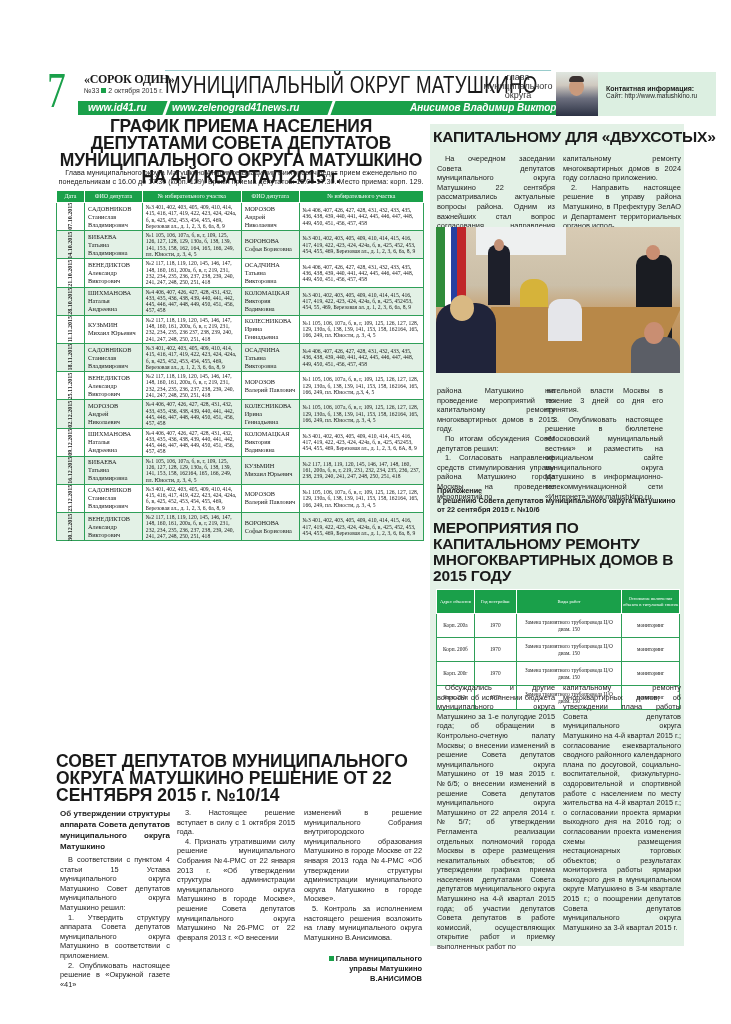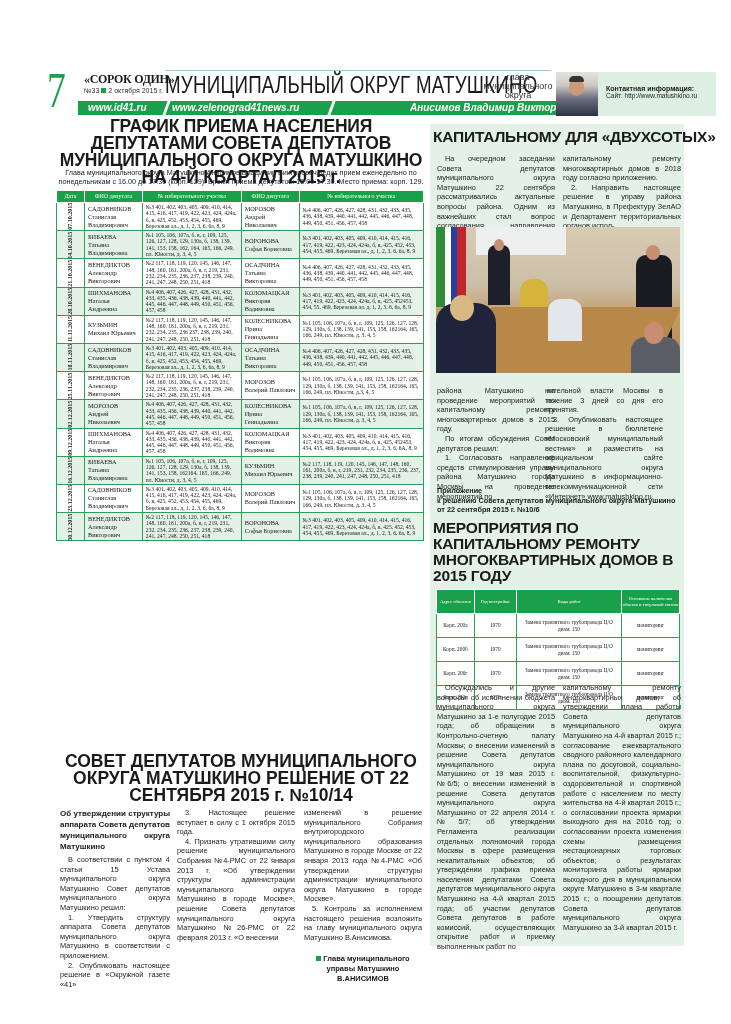--- a/index.html
+++ b/index.html
@@ -29,25 +29,25 @@
 table.sched{position:absolute;left:56px;top:190px;width:368px;border-collapse:collapse;font-family:"Liberation Serif",serif;font-size:5.6px;line-height:6.3px}
 table.sched th{background:#1aa04a;color:#fff;font-weight:normal;height:12px;border:1px solid #fff;font-size:6px}
 table.sched td{border:1.2px solid #2f9f58;vertical-align:middle;padding:1px 3px}
 table.sched tr.alt td{background:#e3f1e6}
 table.sched td.date{width:25px;text-align:center;padding:0}
 table.sched td.date span{display:inline-block;transform:rotate(-90deg);white-space:nowrap;font-weight:bold;font-size:6px}
 table.sched td.nm{width:58px;font-size:6.3px;line-height:8px}
 table.sched td.pl{width:100px}
 table.sched td.pl2{width:126px}
 
-.dec-title{left:56px;top:753px;width:370px;text-align:center;font-size:17.5px;font-weight:bold;line-height:17px}
+.dec-title{left:56px;top:753px;width:370px;font-size:17.5px;font-weight:bold;line-height:17px}
 .col{font-size:7.4px;line-height:9.6px;color:#222;text-align:justify}
 .col p{text-indent:8px}
 .col .h{font-weight:bold;text-indent:0;font-size:8px;line-height:11px;color:#1a1a1a;margin-bottom:3px}
-.sign{font-weight:bold;text-align:center;font-size:7.5px;line-height:9.6px;color:#1a1a1a}
+.sign{font-weight:bold;text-align:right;font-size:7.5px;line-height:9.6px;color:#1a1a1a}
 .sign .sq{display:inline-block;width:5px;height:5px;background:#1aa04a;margin-right:2px}
 
 .rpanel{left:430px;top:124px;width:254px;height:822px;background:#e3f1e6}
 .r-title{left:433px;top:128px;width:250px;font-size:15.5px;font-weight:bold;white-space:nowrap;letter-spacing:-.2px}
 .photo2{left:436px;top:227px;width:244px;height:146px;background:linear-gradient(180deg,#d8cbb4 0,#cbbfa8 40%,#c49a66 62%,#b4864c 100%);overflow:hidden}
 .photo2 div{position:absolute}
 .appx{left:437px;top:486px;font-size:7.3px;font-weight:bold;line-height:9.5px}
 .r-title2{left:433px;top:520px;width:250px;text-align:left;font-size:15.5px;font-weight:bold;line-height:16px;letter-spacing:-.2px}
 table.works{position:absolute;left:436px;top:589px;width:244px;border-collapse:collapse;font-family:"Liberation Serif",serif;font-size:5.3px;line-height:6.5px;text-align:center}
 table.works th{background:#1aa04a;color:#fff;font-weight:normal;border:1px solid #fff;height:24px;font-size:4.6px;line-height:5.4px}
@@ -196,21 +196,21 @@
     <div>В.АНИСИМОВ</div>
   </div>
 </div>
 
 <div class="abs rpanel"></div>
 <div class="abs r-title">КАПИТАЛЬНОМУ ДЛЯ «ДВУХСОТЫХ»</div>
 <div class="abs col" style="left:437px;top:154px;width:118px">
     <p>На очередном заседании Совета депутатов муниципального округа Матушкино 22 сентября рассматривались актуальные вопросы района. Одним из важнейших стал вопрос согласования направления средств стимулирования управы</p>
   </div>
 <div class="abs col" style="left:563px;top:154px;width:118px">
-    <p style="text-indent:0">капитальному ремонту многоквартирных домов в 2018 году согласно приложению.</p>
+    <p style="text-indent:0">капитальному ремонту многоквартирных домов в 2024 году согласно приложению.</p>
     <p>2. Направить настоящее решение в управу района Матушкино, в Префектуру ЗелАО и Департамент территориальных органов испол-</p>
   </div>
 
 <div class="abs photo2">
   <div style="left:0;top:0;width:30px;height:80px;background:linear-gradient(90deg,#2f8c3a 0,#2f8c3a 30%,#fff 30%,#fff 50%,#2540a0 50%,#2540a0 70%,#c0262a 70%)"></div>
   <div style="left:40px;top:0;width:90px;height:28px;background:#eef0f0"></div>
   <div style="left:52px;top:18px;width:22px;height:60px;background:#1d1f2a;border-radius:8px 8px 0 0"></div>
   <div style="left:58px;top:12px;width:10px;height:12px;background:#c49176;border-radius:50%"></div>
   <div style="left:200px;top:28px;width:36px;height:90px;background:#1a1c22;border-radius:10px 10px 0 0"></div>
   <div style="left:210px;top:18px;width:14px;height:15px;background:#c98e72;border-radius:50%"></div>

